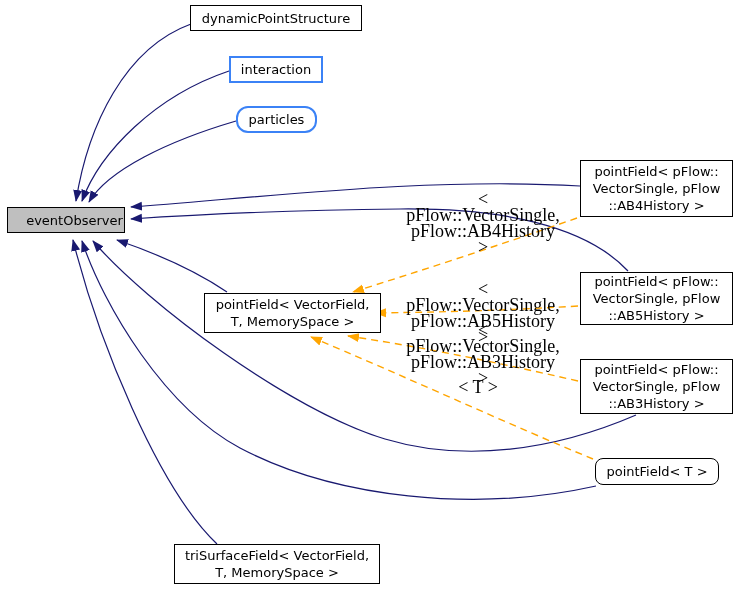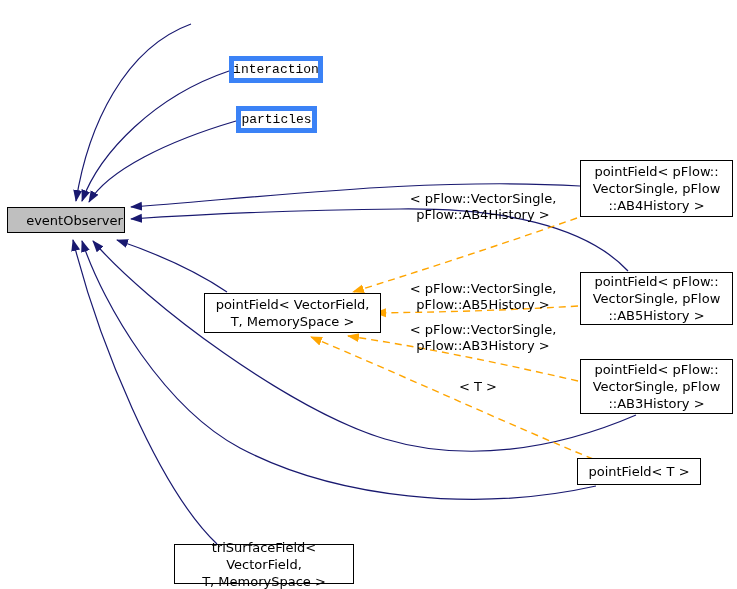--- a/index.html
+++ b/index.html
@@ -20,30 +20,31 @@
     font-size: 13px;
     line-height: 17px;
     display: flex;
     align-items: center;
     justify-content: center;
     text-align: center;
     white-space: pre-line;
     cursor: pointer;
   }
   .node.selected { background: #bfbfbf; border: 1.5px solid #000000; cursor: default; }
-  .node.truncated { border: 5px solid #3b82f6; font-family: Liberation Mono, monospace; }
+  .node.truncated { border: 2px solid #3b82f6; }
   .edge-label {
     position: absolute;
     box-sizing: border-box;
     color: #000000;
-    font-size: 13px;
+    font-size: 18px;
     line-height: 16px;
     text-align: center;
     white-space: pre-line;
     pointer-events: none;
+    font-family: Liberation Serif, serif;
   }
 </style>
 </head>
 <body>
 
 <div id="canvas">
 
   <svg id="edges" width="737" height="589" viewBox="0 0 737 589" xmlns="http://www.w3.org/2000/svg">
     <defs>
       <marker id="arrow-blue" markerUnits="userSpaceOnUse" markerWidth="13" markerHeight="11" refX="11" refY="5" orient="auto">
@@ -69,43 +70,44 @@
     <g stroke="#ffa500" stroke-width="1.4" fill="none" stroke-dasharray="7,5">
       <path d="M577,218 C500,245 420,271 353,292" marker-end="url(#arrow-orange)"></path>
       <path d="M578,306 C495,311 440,312 375,313" marker-end="url(#arrow-orange)"></path>
       <path d="M578,381 C495,362 422,347 348,336" marker-end="url(#arrow-orange)"></path>
       <path d="M593,459 C515,427 397,373 311,337" marker-end="url(#arrow-orange)"></path>
     </g>
   </svg>
 
   <div class="node selected" style="left:7px; top:207px; width:118px; height:26px;padding-left:17px;">eventObserver</div>
 
+  <div class="node" style="left:190px; top:5px; width:172px; height:26px;">dynamicPointStructure</div>
 
   <div class="node truncated" style="left:229px; top:56px; width:94px; height:27px;">interaction</div>
 
-  <div class="node truncated" style="left:236px; top:106px; width:81px; height:27px;">particles</div>
+  <div class="node truncated" style="left:236px; top:106px; width:81px; height:27px;border-radius:12px;">particles</div>
 
   <div class="node" style="left:188px; top:293px; width:177px; height:40px;margin-left:16px;">pointField&lt; VectorField,
 T, MemorySpace &gt;</div>
 
   <div class="node" style="left:580px; top:160px; width:153px; height:57px;">pointField&lt; pFlow::
 VectorSingle, pFlow
 ::AB4History &gt;</div>
 
   <div class="node" style="left:580px; top:272px; width:153px; height:53px;">pointField&lt; pFlow::
 VectorSingle, pFlow
 ::AB5History &gt;</div>
 
   <div class="node" style="left:580px; top:359px; width:153px; height:55px;">pointField&lt; pFlow::
 VectorSingle, pFlow
 ::AB3History &gt;</div>
 
-  <div class="node" style="left:577px; top:458px; width:124px; height:27px;">pointField&lt; T &gt;</div>
+  <div class="node" style="left:595px; top:458px; width:124px; height:27px;border-radius:8px;">pointField&lt; T &gt;</div>
 
-  <div class="node" style="left:174px; top:544px; width:180px; height:40px;">triSurfaceField&lt; VectorField,
+  <div class="node" style="left:174px; top:544px; width:206px; height:40px;">triSurfaceField&lt; VectorField,
 T, MemorySpace &gt;</div>
 
   <div class="edge-label" style="left:405px; top:191px; width:156px;">&lt; pFlow::VectorSingle,
 pFlow::AB4History &gt;</div>
 
   <div class="edge-label" style="left:405px; top:281px; width:156px;">&lt; pFlow::VectorSingle,
 pFlow::AB5History &gt;</div>
 
   <div class="edge-label" style="left:405px; top:322px; width:156px;">&lt; pFlow::VectorSingle,
 pFlow::AB3History &gt;</div>

